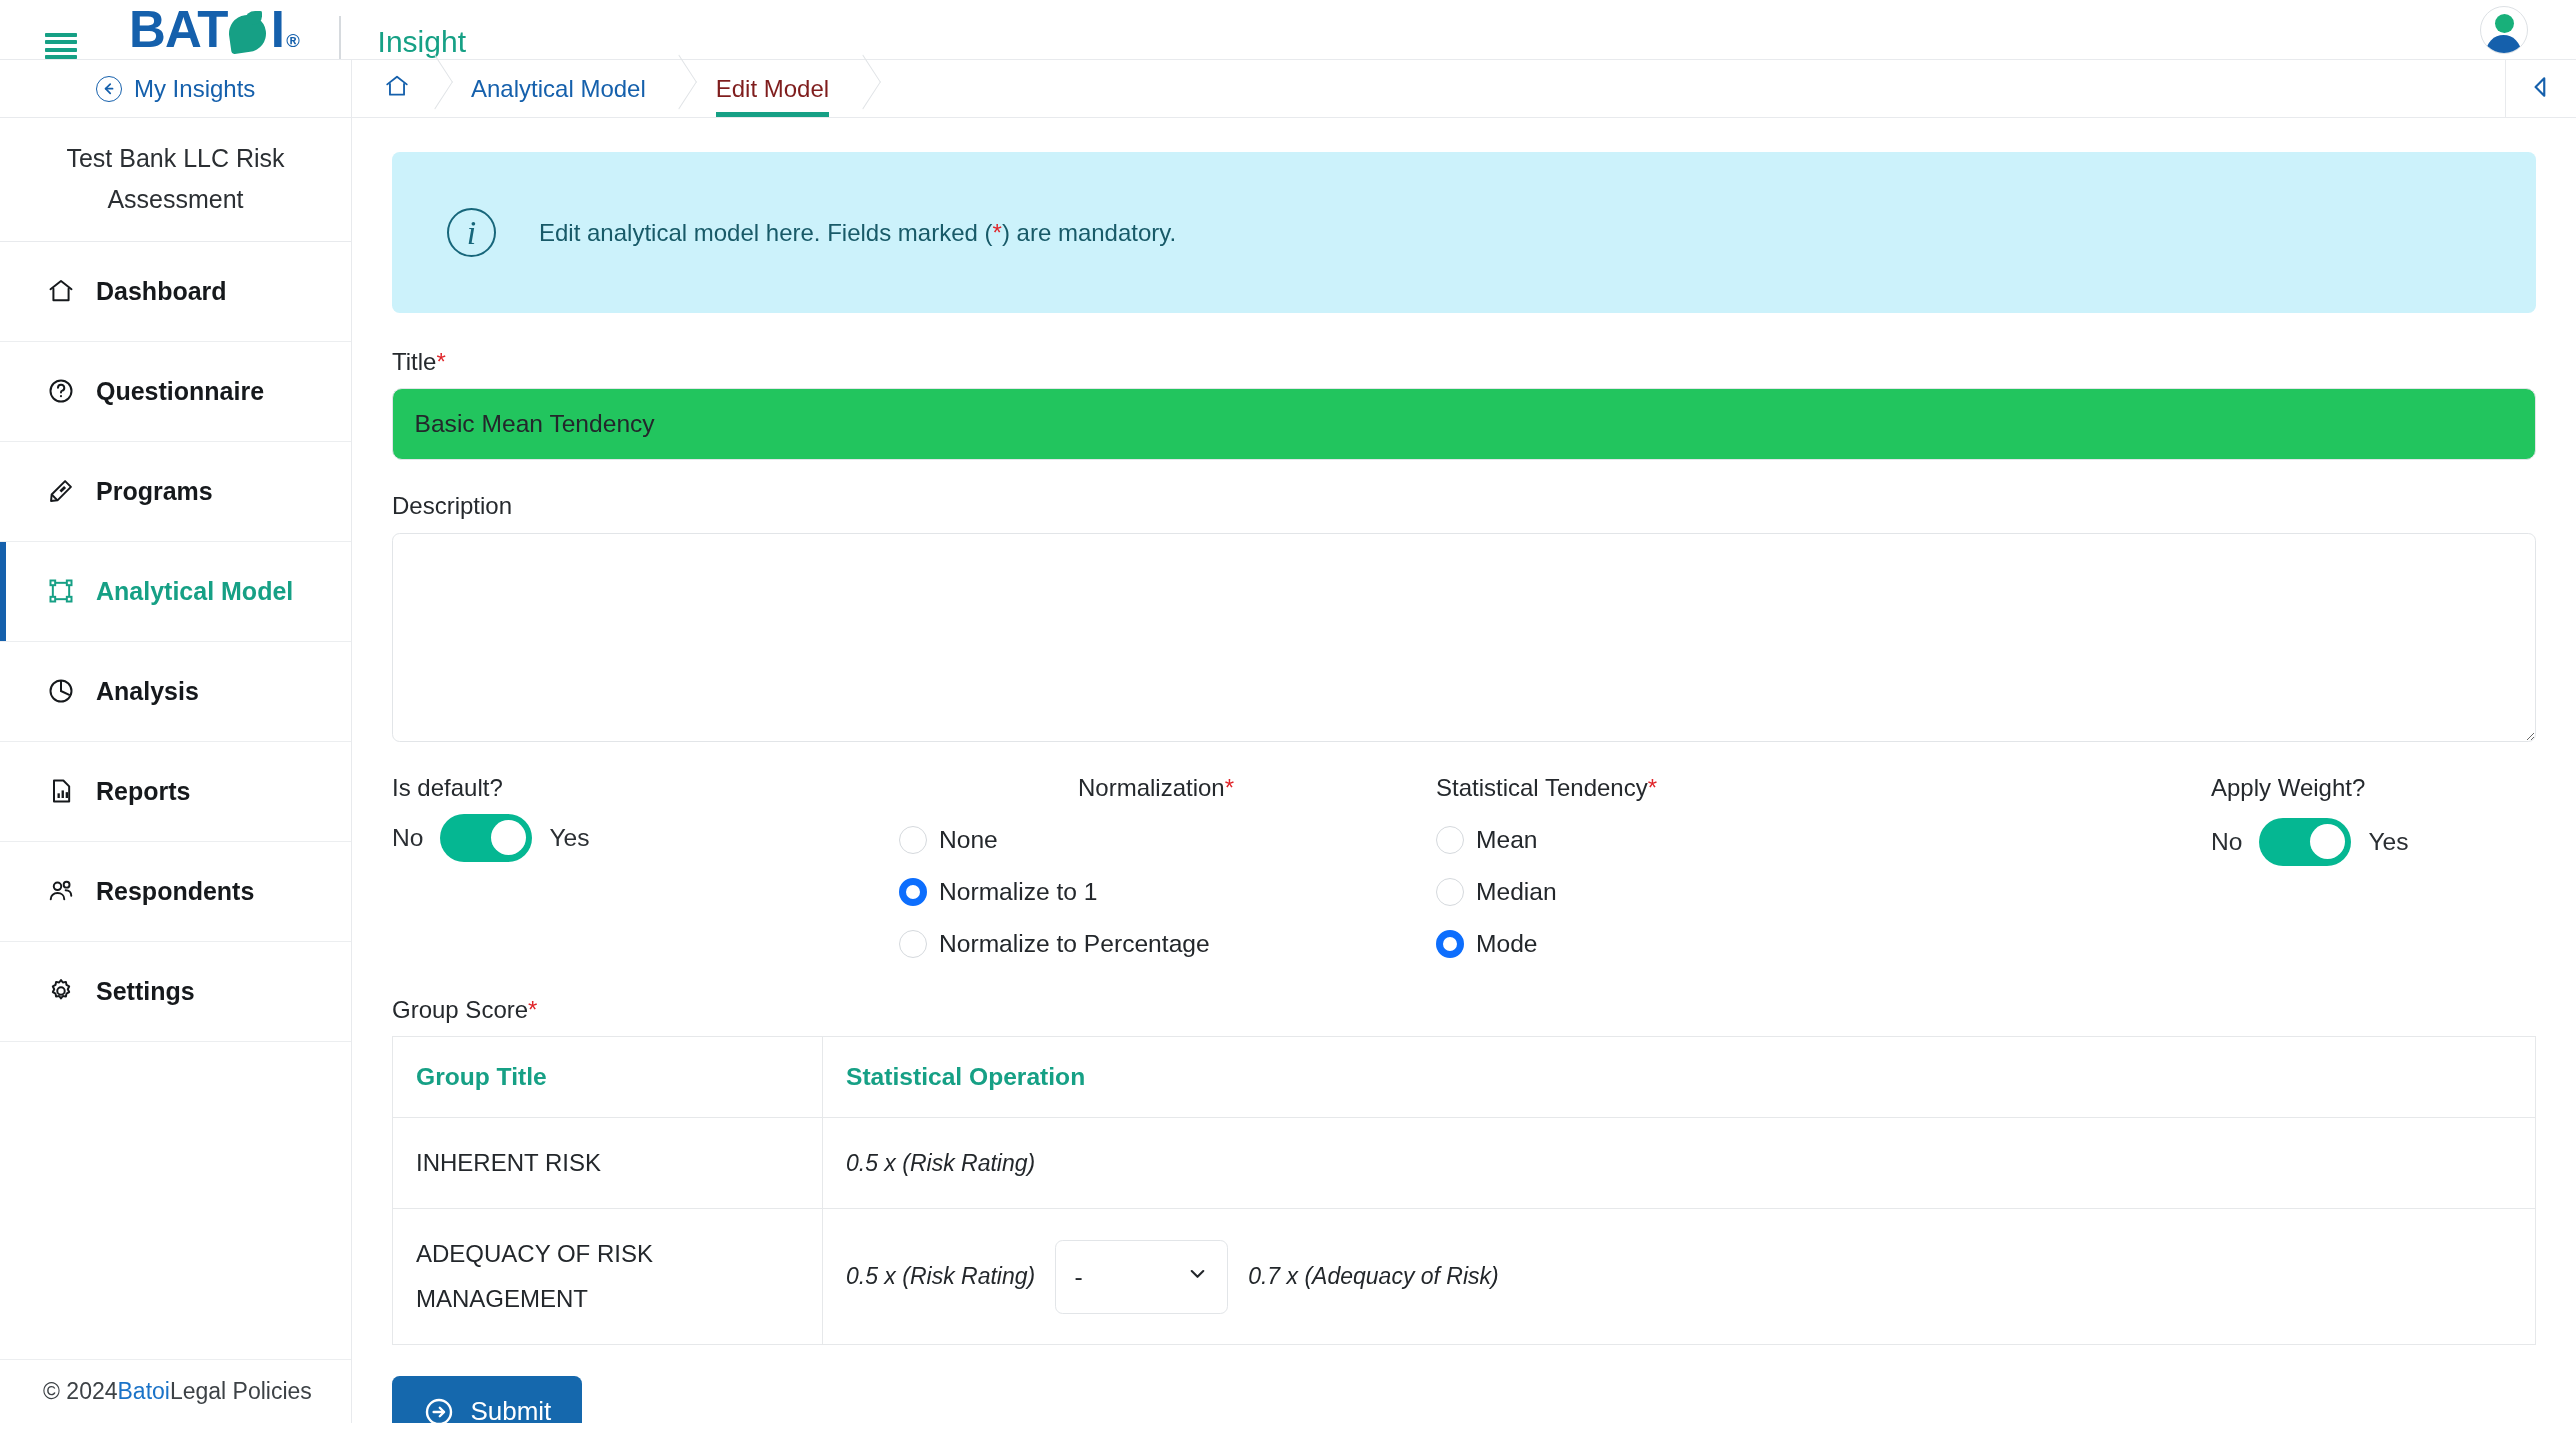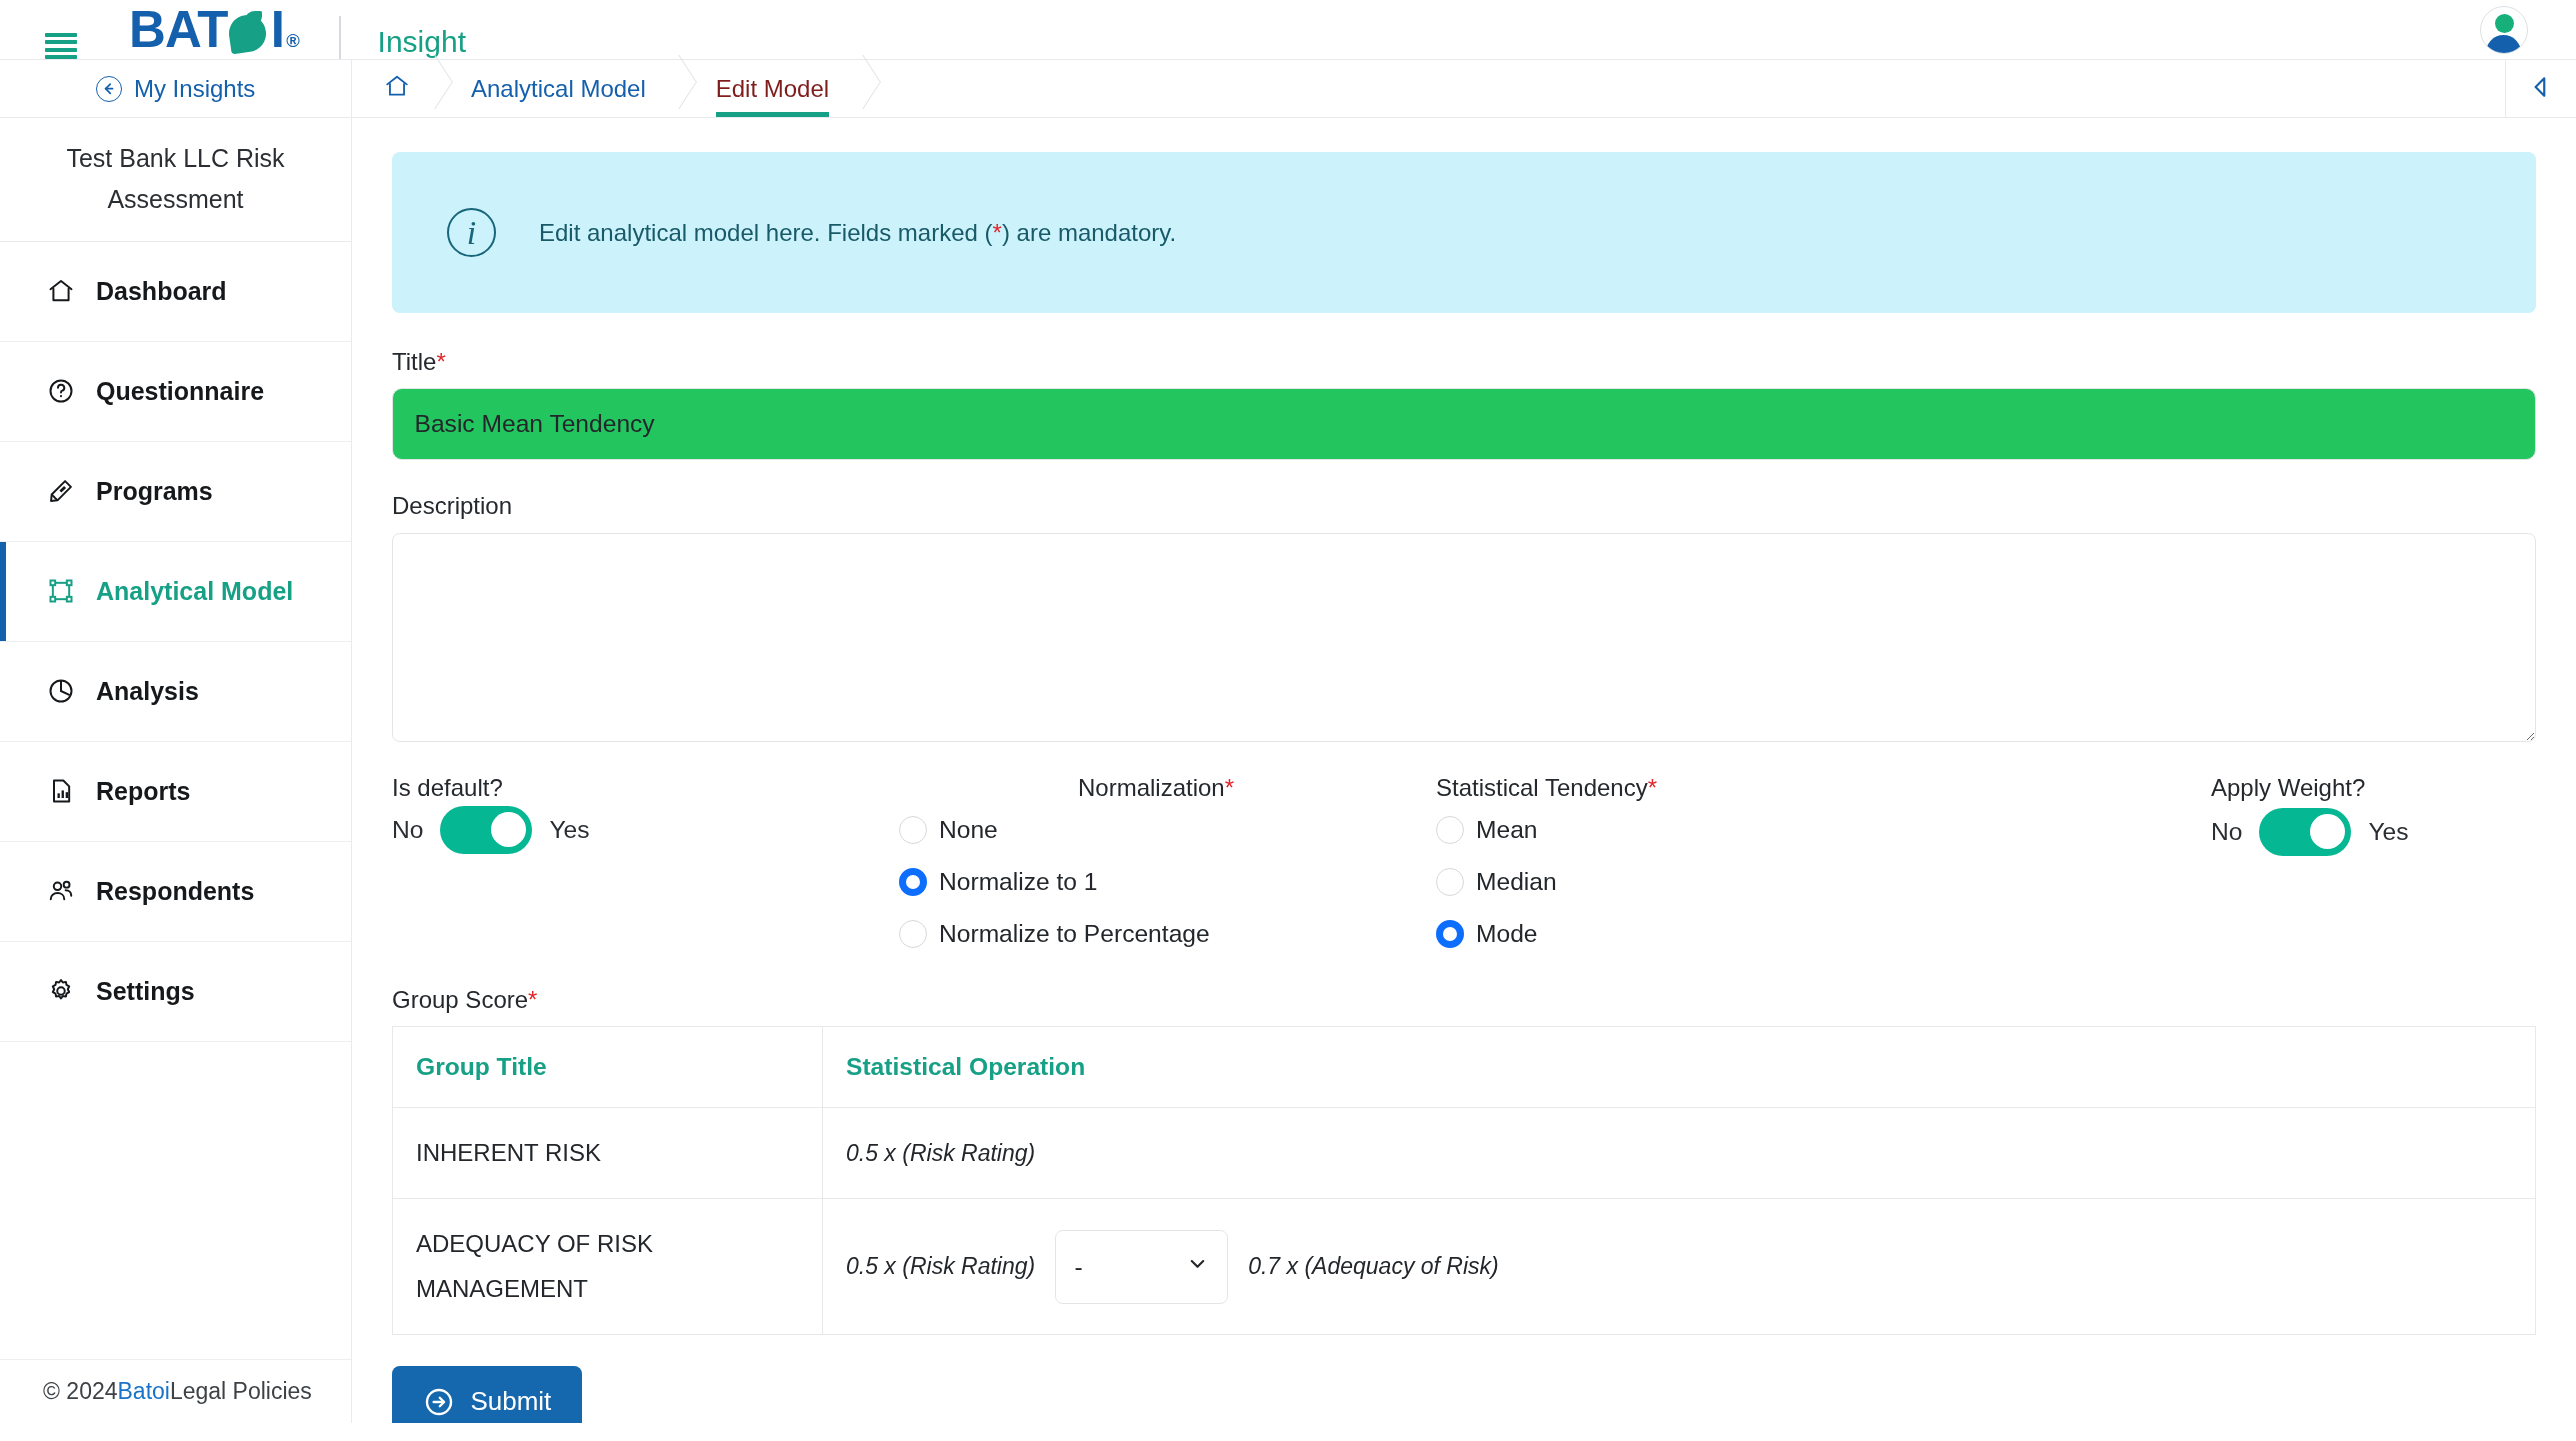--- a/index.html
+++ b/index.html
@@ -153,21 +153,21 @@
     padding: 15.4px 21.5px; font-size:24.6px; font-family:"Liberation Sans", sans-serif;
     resize: both; display:block; background:#fff;
   }
 
   .opts-row{ display:flex; align-items:flex-start; margin-bottom: 26px; }
   .opt-col{ padding-right: 23px; }
   .col-a{ width: 507px; }
   .col-b{ width: 537px; text-align: center; }
   .col-c{ width: 537px; }
   .col-d{ flex:1; display:flex; flex-direction:column; align-items:flex-start; padding-left: 238px;}
-  .grp-label{ font-size:24px; color:#25292d; margin-bottom: 2px; display:block; }
+  .grp-label{ font-size:24px; color:#25292d; margin-bottom: 12px; display:block; }
 
   .toggle-row{ display:flex; align-items:center; gap: 17px; margin-top: 4.6px; }
   .toggle-txt{ font-size:24.6px; color:#2b2f33; }
   .switch{
     width: 92px; height: 48px; border-radius:24px; background:#05b792;
     position:relative; cursor:pointer; flex:none;
   }
   .switch .knob{
     position:absolute; top:6.1px; left: 51px; width:35px;height:35px;border-radius:50%;
     background:#fff;

